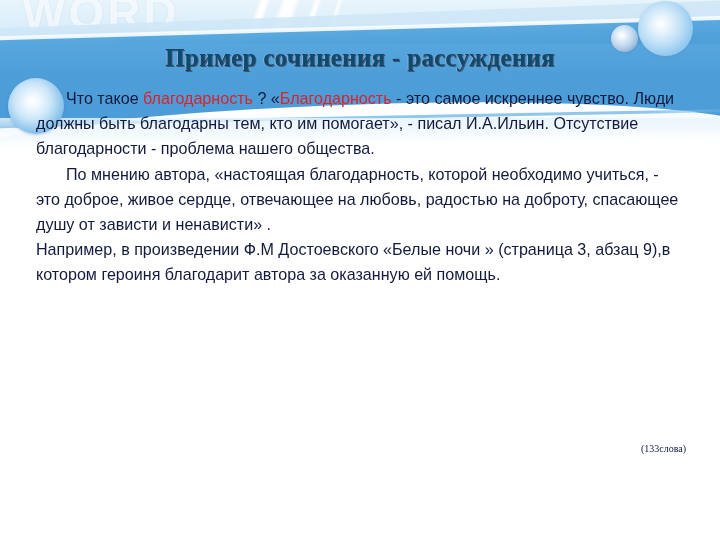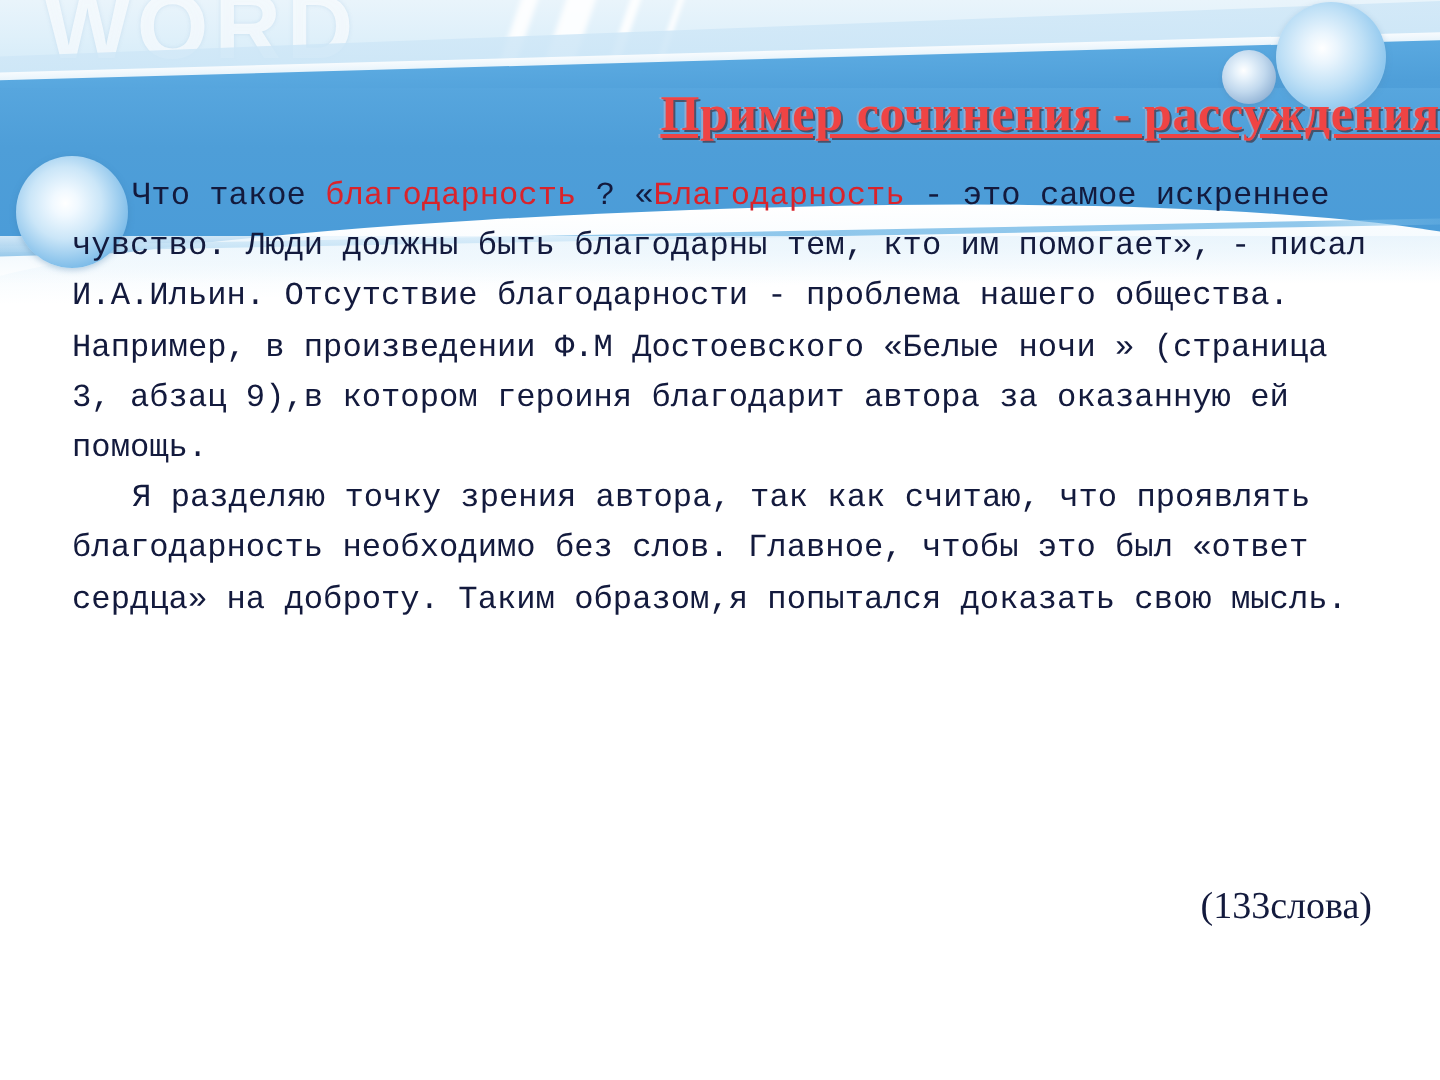--- a/index.html
+++ b/index.html
@@ -152,61 +152,60 @@
     left: 0; top: 118px;
     width: 720px; height: 24px;
     background: linear-gradient(180deg, rgba(232,244,252,.85) 0%, rgba(255,255,255,0) 100%);
   }
 
   
   .title {
     position: absolute;
     left: 0; top: 44px;
     width: 720px;
-    text-align: right;
+    text-align: center;
     font-family: "Liberation Serif", "DejaVu Serif", serif;
     font-weight: bold;
     font-size: 25px;
     letter-spacing: .3px;
-    color: #ef4444;
+    color: #0c4a6e;
     text-shadow:
        1px 1px 0 rgba(60,20,20,.55),
       -1px 0   0 rgba(255,190,190,.35);
     white-space: nowrap;
-    text-decoration: underline;
   }
 
   
   .body-text {
     position: absolute;
     left: 36px;
     top: 86px;
     width: 650px;
-    font-family: Liberation Mono, monospace;
+    font-family: Liberation Sans, sans-serif;
     font-size: 16.1px;
     line-height: 25.2px;
     color: #131a3d;
     text-align: left;
   }
   .body-text p {
     margin: 0;
     text-indent: 30px;
   }
   .body-text p.noindent { text-indent: 0; }
   .hl {
     color: #d9232b;
   }
   .wordcount {
     position: absolute;
     left: 36px;
     top: 443px;
     width: 650px;
     text-align: right;
     font-family: "Liberation Serif", "DejaVu Serif", serif;
-    font-size: 19px;
+    font-size: 10px;
     color: #131a3d;
   }
 </style>
 </head>
 <body>
 
 <div id="slide">
 
   <div class="bg-layer">
     <div class="sky"></div>
@@ -229,19 +228,19 @@
 
     <div class="bubble bubble-big-right"></div>
     <div class="bubble bubble-small-right"></div>
     <div class="bubble bubble-left"></div>
   </div>
 
   <div class="title">Пример сочинения - рассуждения</div>
 
   <div class="body-text">
     <p><span>Что такое </span><span class="hl">благодарность</span><span> ? «</span><span class="hl">Благодарность</span><span> - это самое искреннее чувство. Люди должны быть благодарны тем, кто им помогает», - писал И.А.Ильин. Отсутствие благодарности - проблема нашего общества.</span></p>
+    <p>По мнению автора, «настоящая благодарность, которой необходимо учиться, - это доброе, живое сердце, отвечающее на любовь, радостью на доброту, спасающее душу от зависти и ненависти» .</p>
     <p class="noindent">Например, в произведении Ф.М Достоевского «Белые ночи » (страница 3, абзац 9),в котором героиня благодарит автора за оказанную ей помощь.</p>
-    <p>Я разделяю точку зрения автора, так как считаю, что проявлять благодарность необходимо без слов. Главное, чтобы это был «ответ сердца» на доброту. Таким образом,я попытался доказать свою мысль.</p>
   </div>
 
   <div class="wordcount">(133слова)</div>
 
 </div>
 
 </body></html>

